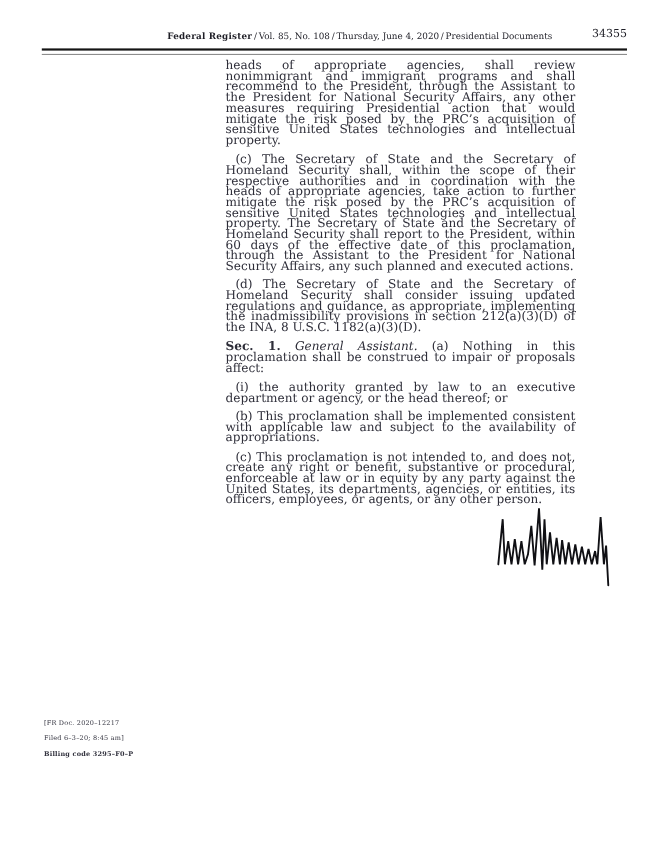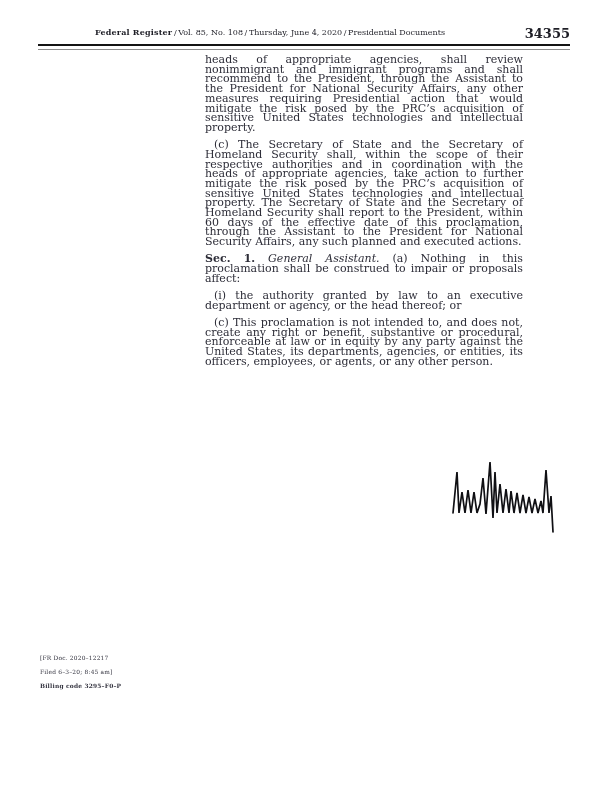--- a/index.html
+++ b/index.html
@@ -24,33 +24,33 @@
     top: 27px;
     height: 13px;
     font-size: 8px;
     color: #1e1e26;
     white-space: nowrap;
   }
   .running-head .head-center {
     position: absolute;
     left: 0;
     right: 68px;
-    text-align: center;
+    text-align: right;
     top: 0;
   }
   .running-head .journal {
     font-weight: bold;
     letter-spacing: 0.2px;
   }
   .running-head .folio {
     position: absolute;
     right: 0;
     top: -1px;
-    font-weight: bold;
-    font-size: 13px;
+    font-weight: normal;
+    font-size: 10px;
   }
 
   
   .head-rule {
     position: absolute;
     left: 38px;
     width: 532px;
   }
   .head-rule.rule-top    { top: 44px; border-top: 2.6px solid #151515; }
   .head-rule.rule-bottom { top: 49px; border-top: 1.6px solid #8d8d8d; }
@@ -107,22 +107,24 @@
     </div>
     <span class="folio">34355</span>
   </div>
 
   <div class="head-rule rule-top"></div>
   <div class="head-rule rule-bottom"></div>
 
   <div class="body-col">
     <p class="flush">heads of appropriate agencies, shall review nonimmigrant and immigrant programs and shall recommend to the President, through the Assistant to the President for National Security Affairs, any other measures requiring Presidential action that would mitigate the risk posed by the PRC’s acquisition of sensitive United States technologies and intellectual property.</p>
     <p class="indent">(c) The Secretary of State and the Secretary of Homeland Security shall, within the scope of their respective authorities and in coordination with the heads of appropriate agencies, take action to further mitigate the risk posed by the PRC’s acquisition of sensitive United States technologies and intellectual property. The Secretary of State and the Secretary of Homeland Security shall report to the President, within 60 days of the effective date of this proclamation, through the Assistant to the President for National Security Affairs, any such planned and executed actions.</p>
+    <p class="indent">(d) The Secretary of State and the Secretary of Homeland Security shall consider issuing updated regulations and guidance, as appropriate, implementing the inadmissibility provisions in section 212(a)(3)(D) of the INA, 8 U.S.C. 1182(a)(3)(D).</p>
     <p class="flush"><span class="sec-label">Sec. 1.</span><span class="sec-title"> General Assistant. </span><span>(a) Nothing in this proclamation shall be construed to impair or proposals affect:</span></p>
     <p class="indent">(i) the authority granted by law to an executive department or agency, or the head thereof; or</p>
+    <p class="indent">(b) This proclamation shall be implemented consistent with applicable law and subject to the availability of appropriations.</p>
     <p class="indent">(c) This proclamation is not intended to, and does not, create any right or benefit, substantive or procedural, enforceable at law or in equity by any party against the United States, its departments, agencies, or entities, its officers, employees, or agents, or any other person.</p>
   </div>
 
   <div class="signature-block">
     <svg viewBox="0 0 122 84" xmlns="http://www.w3.org/2000/svg">
       <polyline points="6,57 10,16 12,57 15,36 18,57 21,34 24,57 27,36 30,57 33,48 36,22 39,58 43,6 46,62 48,16 50,57 53,28 56,57 59,33 62,57 64,35 67,57 70,37 73,57 76,39 79,57 82,41 85,57 88,43 91,57 94,45 96,57 99,14 102,57 104,40 106,76" fill="none" stroke="#101014" stroke-width="1.7" stroke-linecap="round" stroke-linejoin="miter"></polyline>
     </svg>
   </div>
 
   <div class="colophon">

